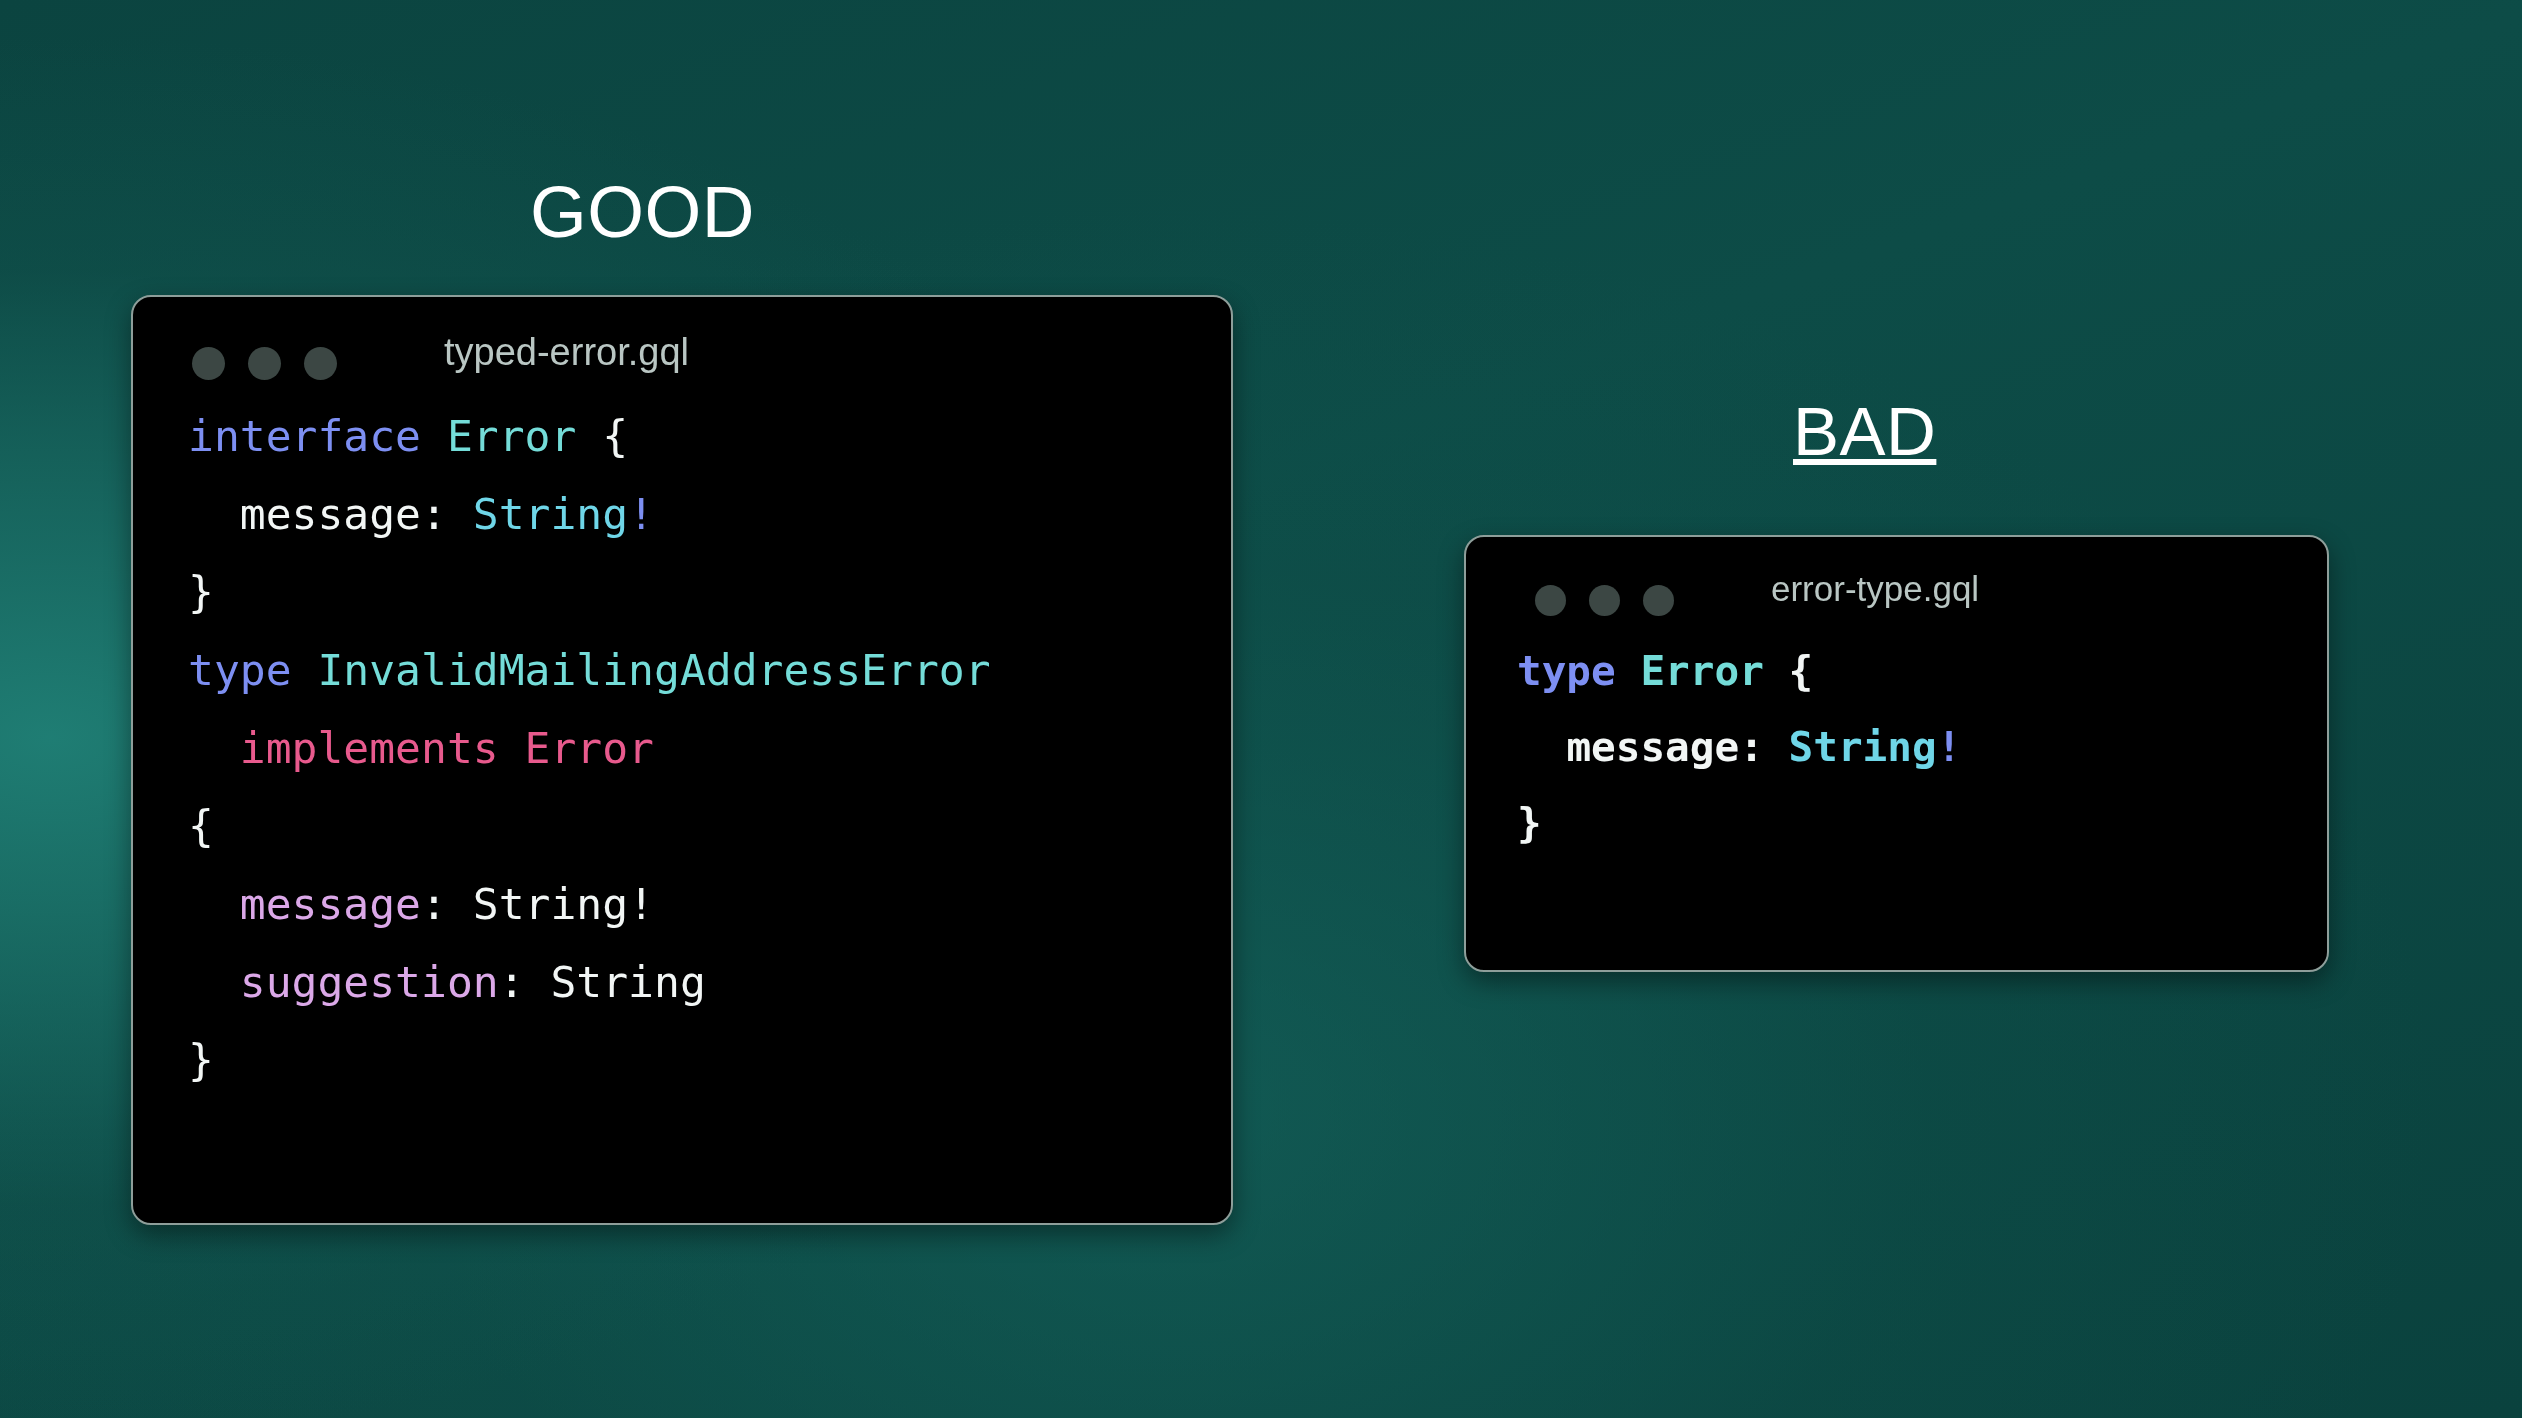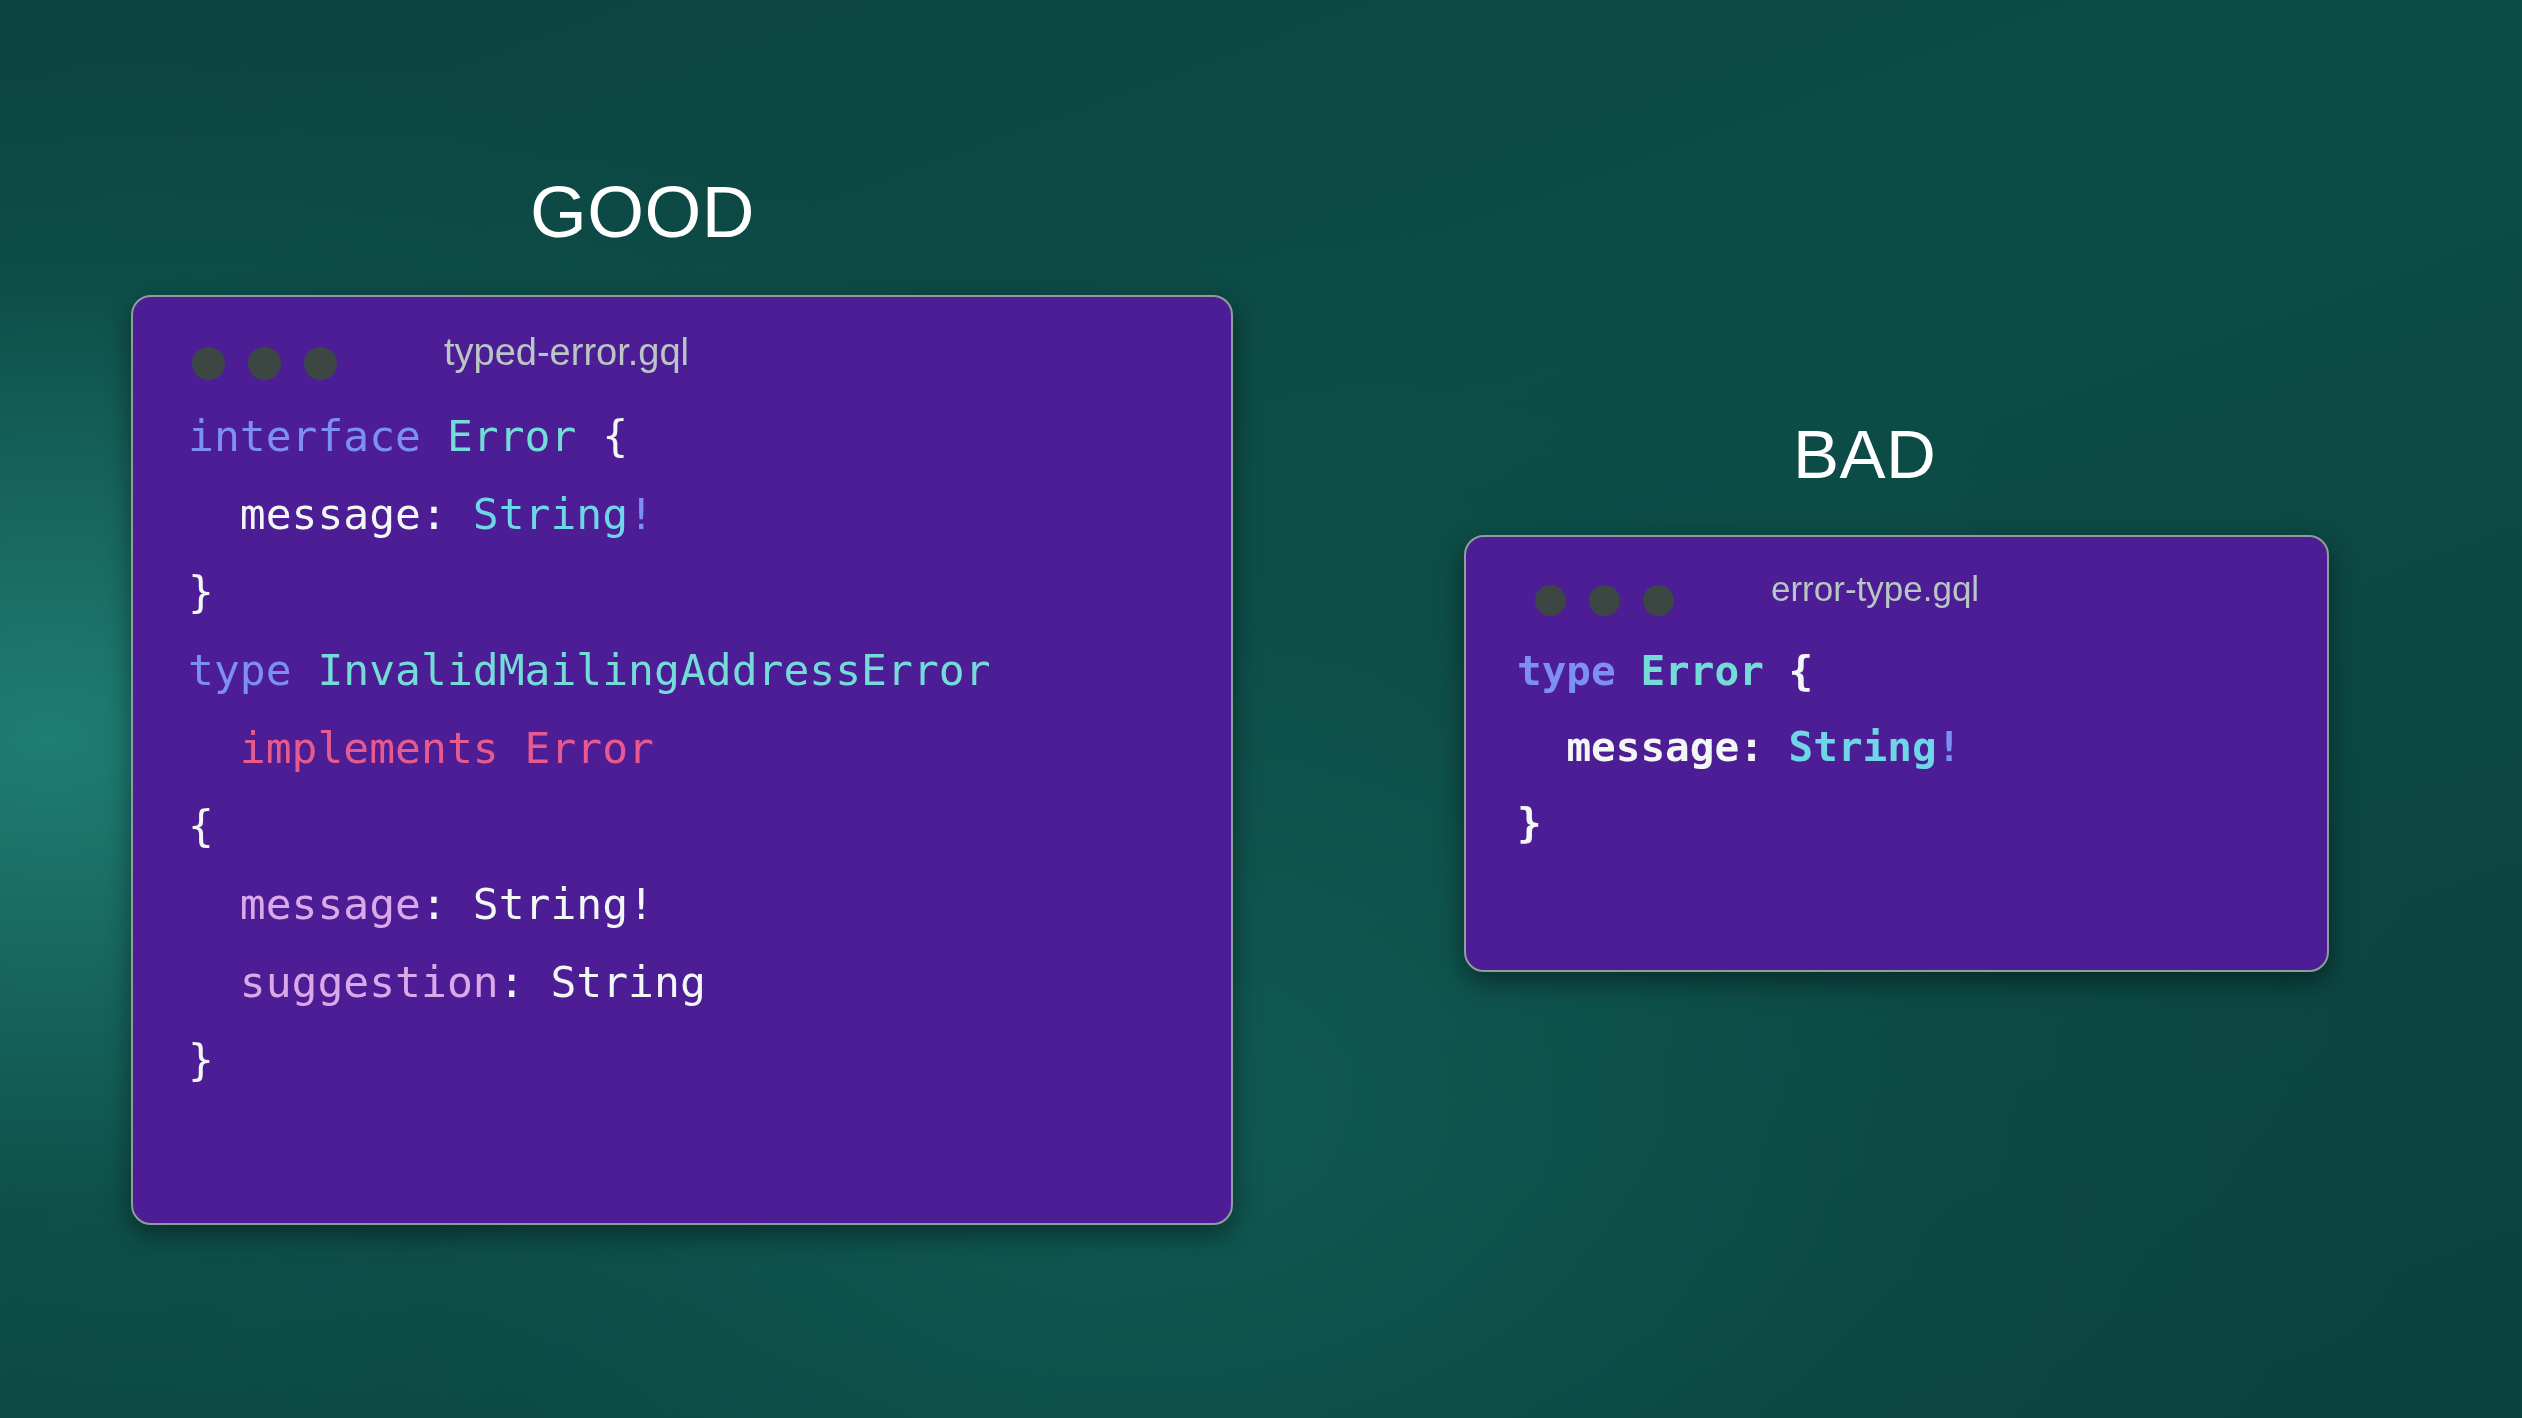--- a/index.html
+++ b/index.html
@@ -48,28 +48,29 @@
     white-space: nowrap;
     line-height: 1;
   }
   #label-good {
     left: 530px;
     top: 175px;
     font-size: 73px;
   }
   #label-bad  {
     left: 1793px;
-    top: 420px;
+    top: 397px;
     font-size: 69px;
+    text-decoration: underline;
   }
 
   
   .code-window {
     position: absolute;
-    background: #4c1d95;
+    background: #000000;
     border: 2px solid #8e9e9a;
     border-radius: 20px;
     box-shadow: 0 10px 26px rgba(0,0,0,0.42);
     overflow: hidden;
   }
   #window-good {
     left: 131px;
     top: 295px;
     width: 1102px;
     height: 930px;

